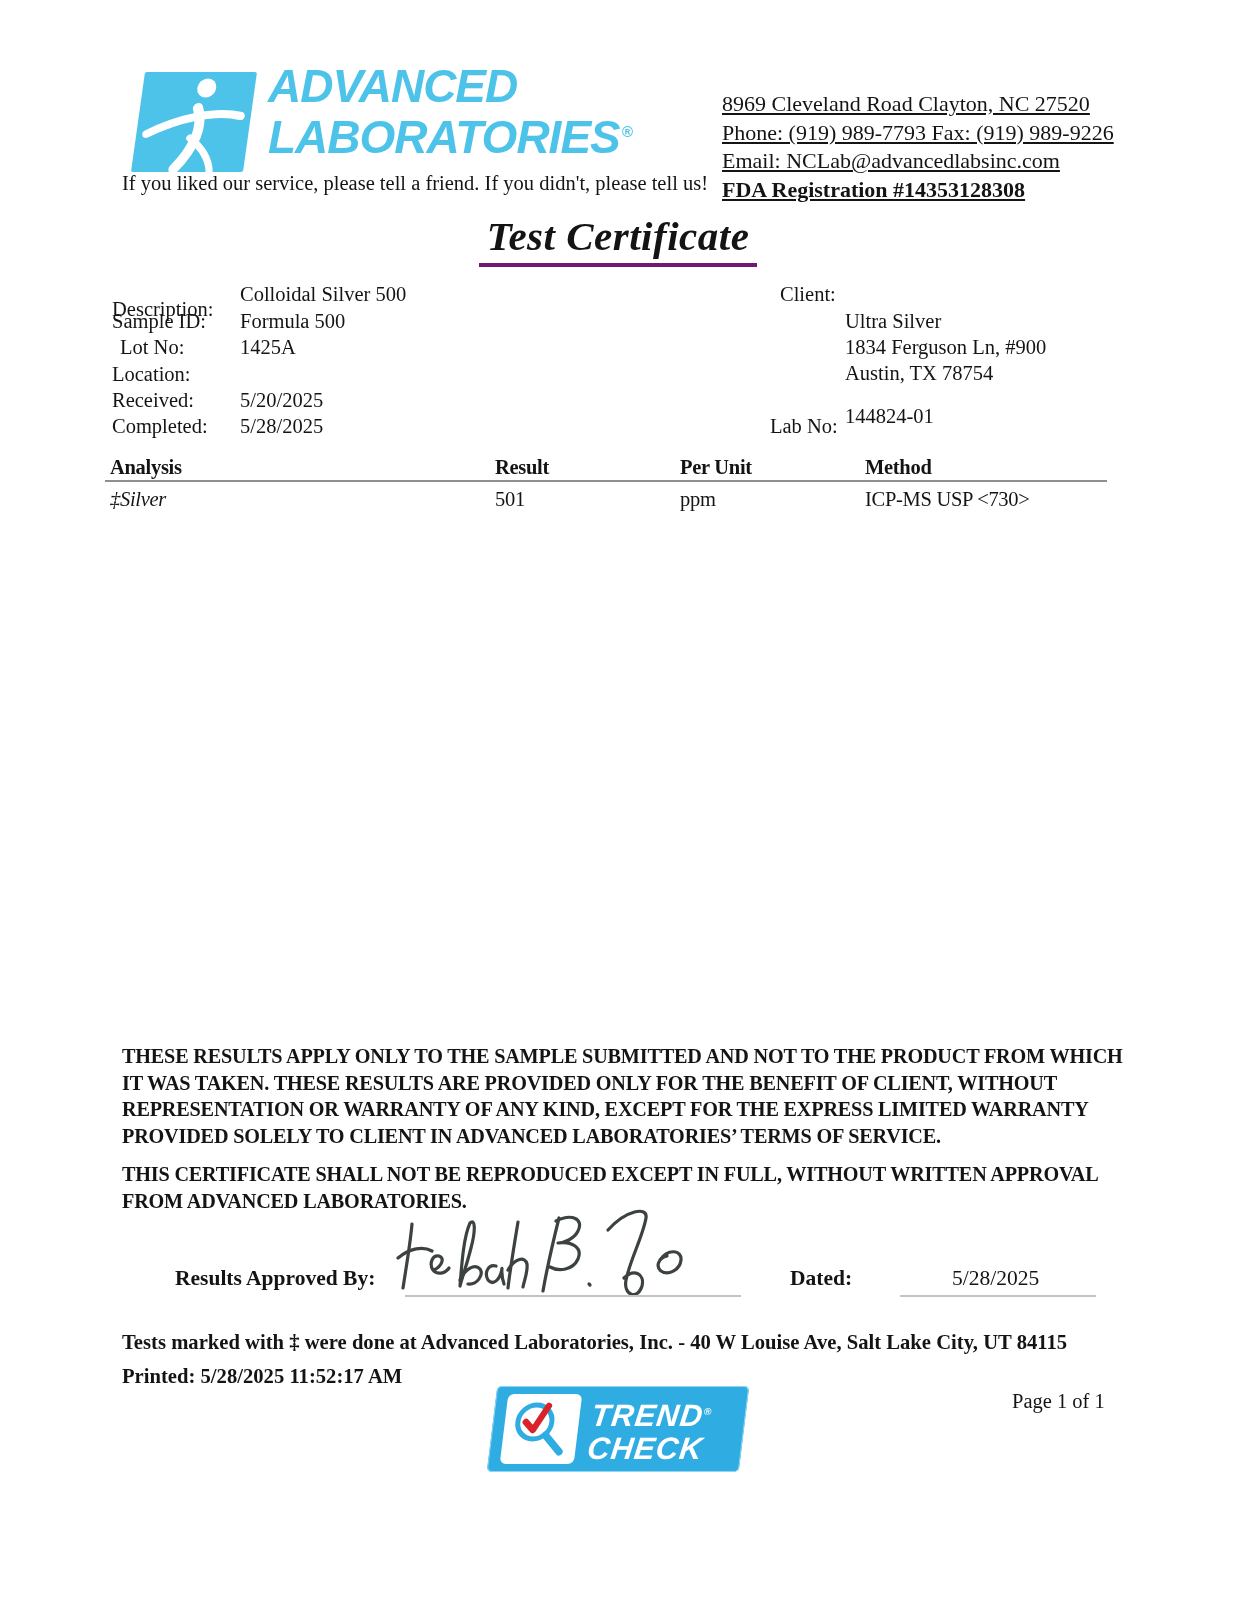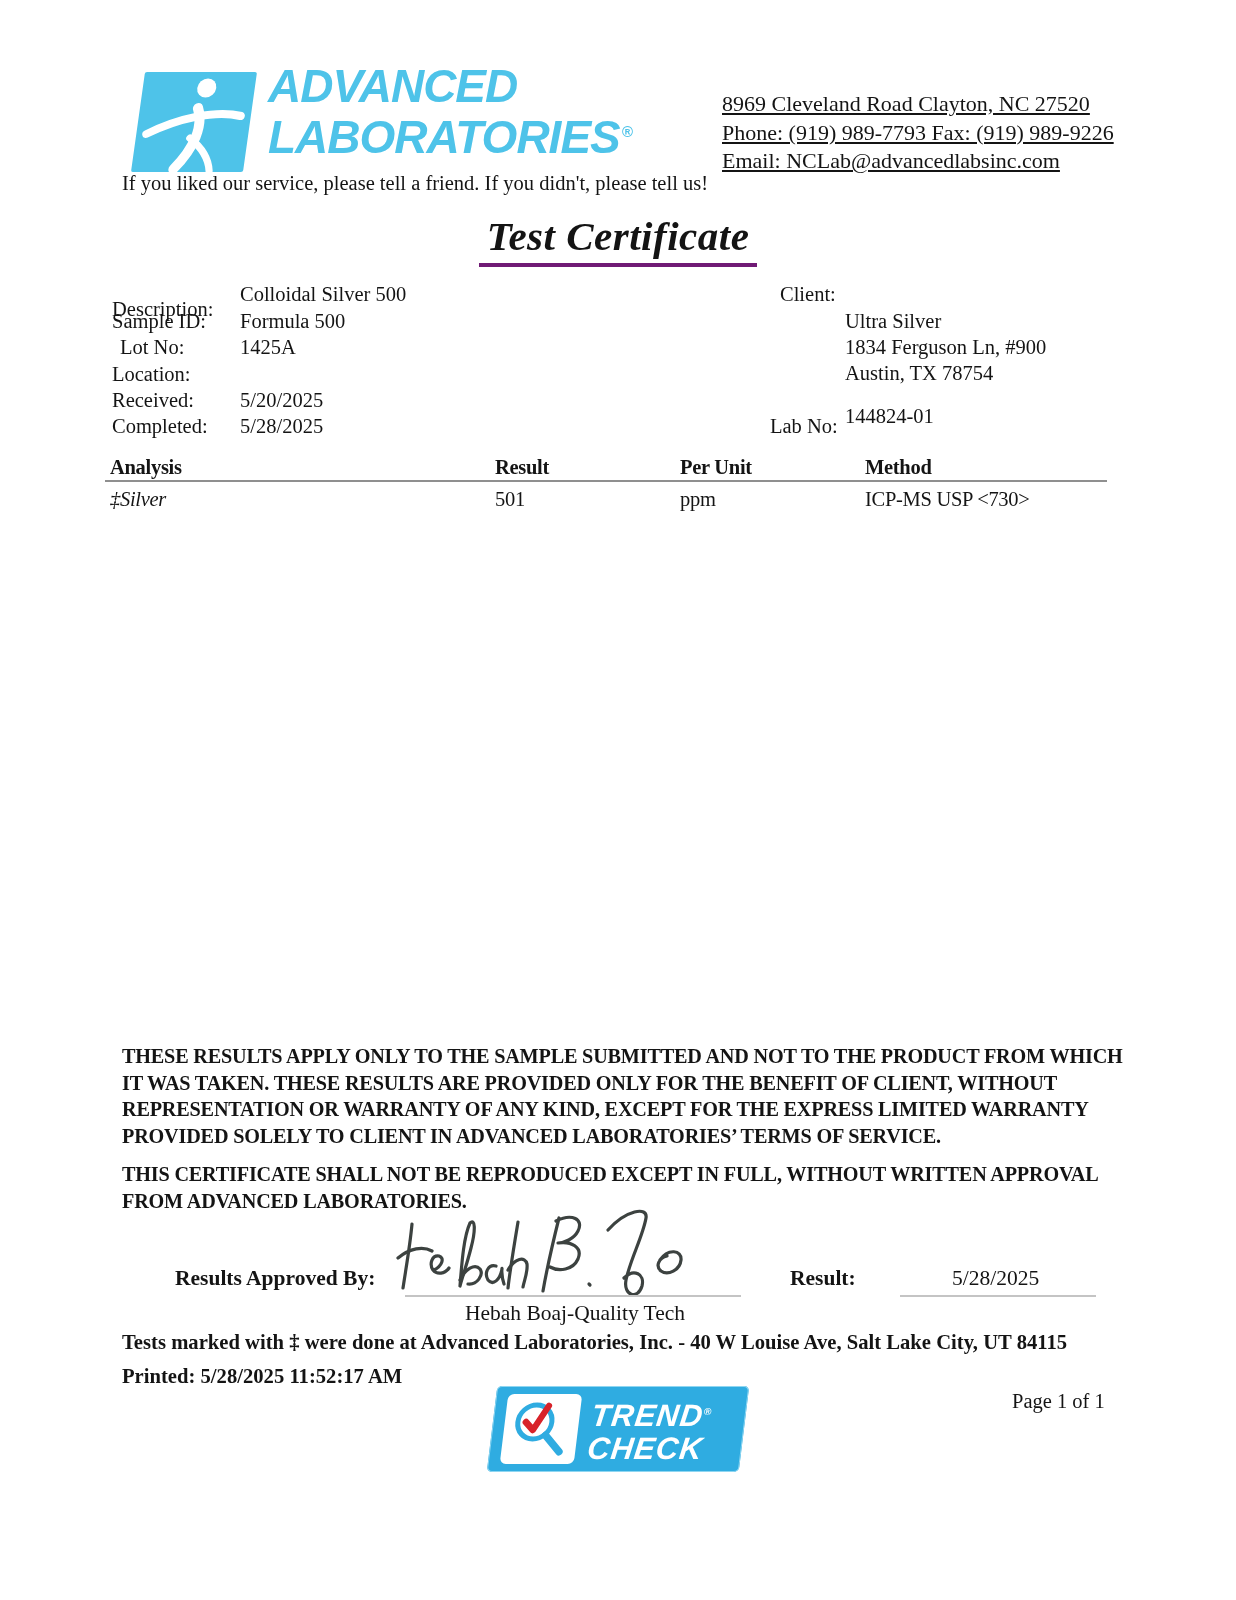--- a/index.html
+++ b/index.html
@@ -71,20 +71,21 @@
 
   <div class="abs wordmark">
     <div>ADVANCED</div>
     <div><span>LABORATORIES</span><span class="reg">®</span></div>
   </div>
 
   <div class="abs contact">
     <div>8969 Cleveland Road Clayton, NC 27520</div>
     <div>Phone: (919) 989-7793 Fax: (919) 989-9226</div>
     <div>Email: NCLab@advancedlabsinc.com</div>
+    <div class="fda">FDA Registration #14353128308</div>
   </div>
 
   <div class="abs title-wrap">
     <span class="title-text">Test Certificate</span>
   </div>
 
   <div class="abs lbl" style="left:112px;top:298px;">Description:</div>
   <div class="abs val" style="left:240px;top:283px;">Colloidal Silver 500</div>
 
   <div class="abs lbl" style="left:112px;top:310px;">Sample ID:</div>
@@ -140,23 +141,22 @@
       <path d="M163,22 C157,46 151,72 147,95"></path>
       <path d="M160,25 C176,17 188,23 182,35 C178,43 168,47 162,47 C175,45 187,51 182,63 C177,74 163,76 154,71"></path>
       <path d="M193,88 L194,89"></path>
       <path d="M212,34 C230,14 252,10 250,22 C247,40 234,64 230,84 C227,100 242,104 246,90 C249,78 238,72 228,82"></path>
       <path d="M264,64 C272,52 286,54 285,64 C284,74 272,80 265,75 C259,70 263,62 271,60"></path>
     </g>
   </svg>
 
   <div class="abs strong-lbl" style="left:175px;top:1266px;">Results Approved By:</div>
   <div class="abs sig-line" style="left:405px;top:1295px;width:336px;"></div>
-  <div class="abs signer" style="left:405px;top:1301px;width:340px;">Hebah Boaj-Quality Tech</div>
 
-  <div class="abs strong-lbl" style="left:790px;top:1266px;">Result:</div>
+  <div class="abs strong-lbl" style="left:790px;top:1266px;">Dated:</div>
   <div class="abs val" style="left:952px;top:1266px;font-size:21.5px;">5/28/2025</div>
   <div class="abs sig-line" style="left:900px;top:1295px;width:196px;"></div>
 
   <div class="abs foot-bold" style="left:122px;top:1330px;">Tests marked with ‡ were done at Advanced Laboratories, Inc. - 40 W Louise Ave, Salt Lake City, UT 84115</div>
   <div class="abs foot-bold" style="left:122px;top:1364px;">Printed: 5/28/2025 11:52:17 AM</div>
 
   <div class="abs trend-box">
     <div class="trend-tile">
       <svg width="74" height="70" viewBox="0 0 74 70">
         <circle cx="30" cy="28" r="17" fill="none" stroke="#2FACE1" stroke-width="5"></circle>

